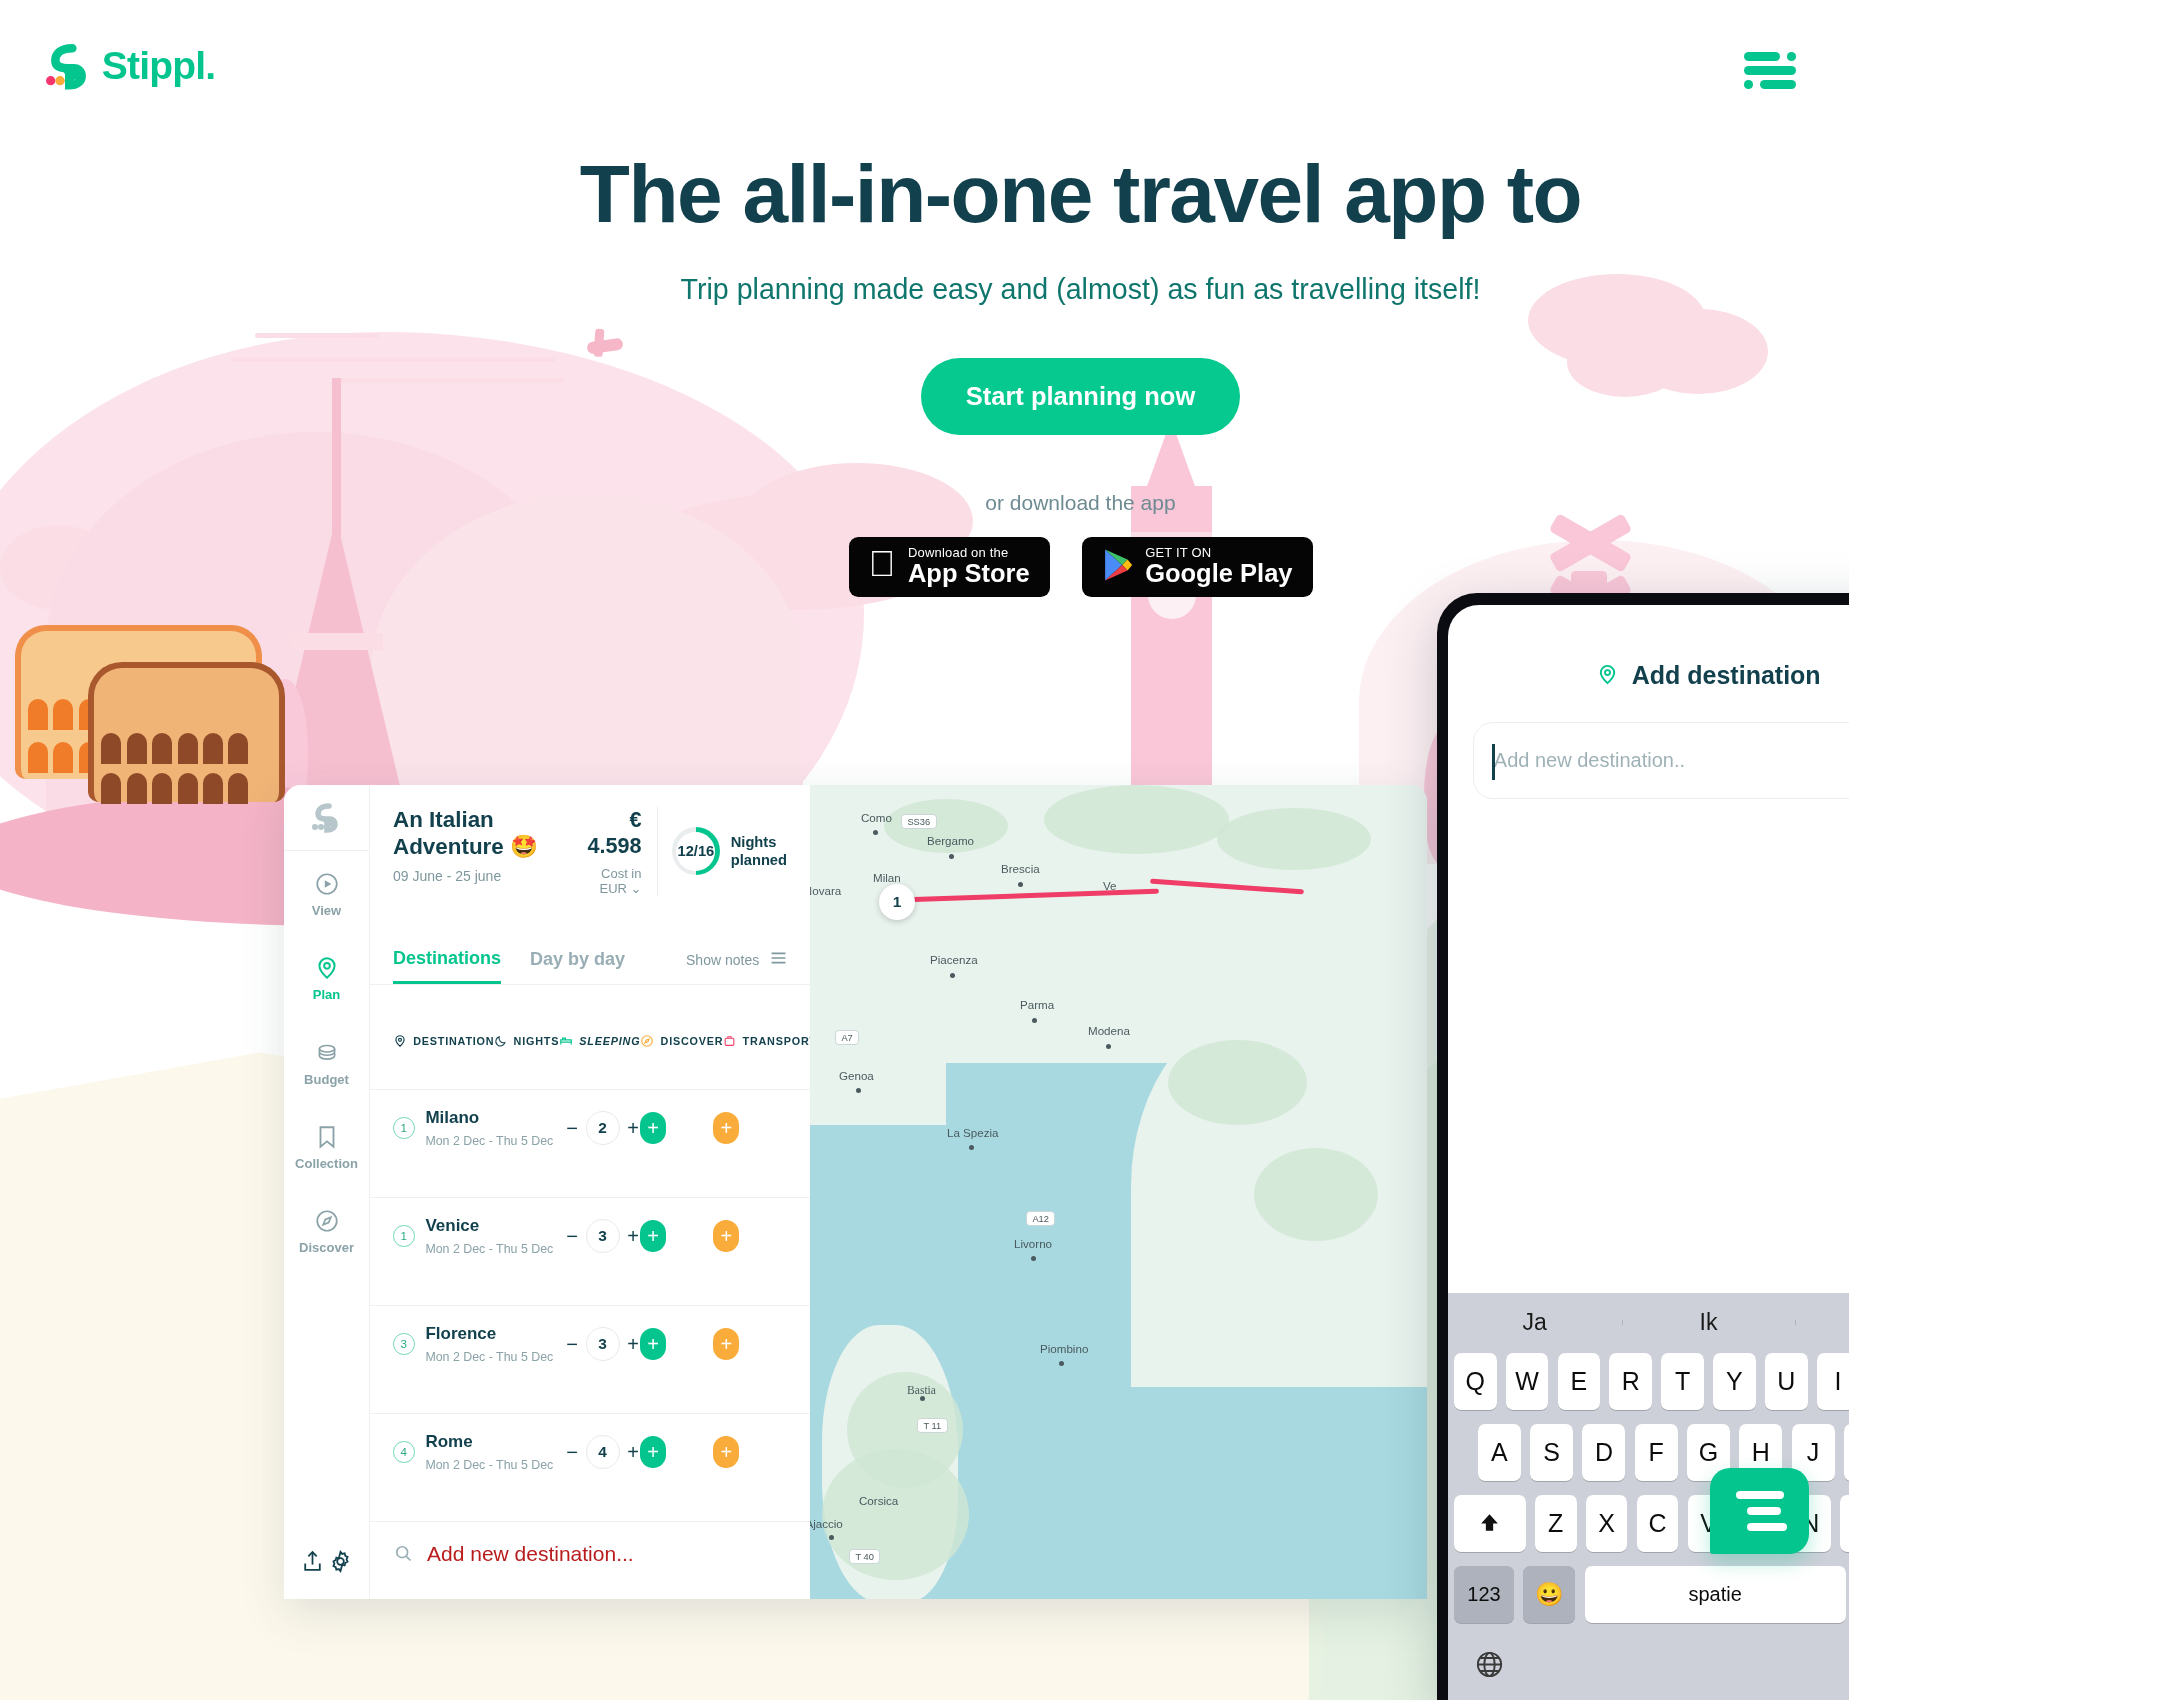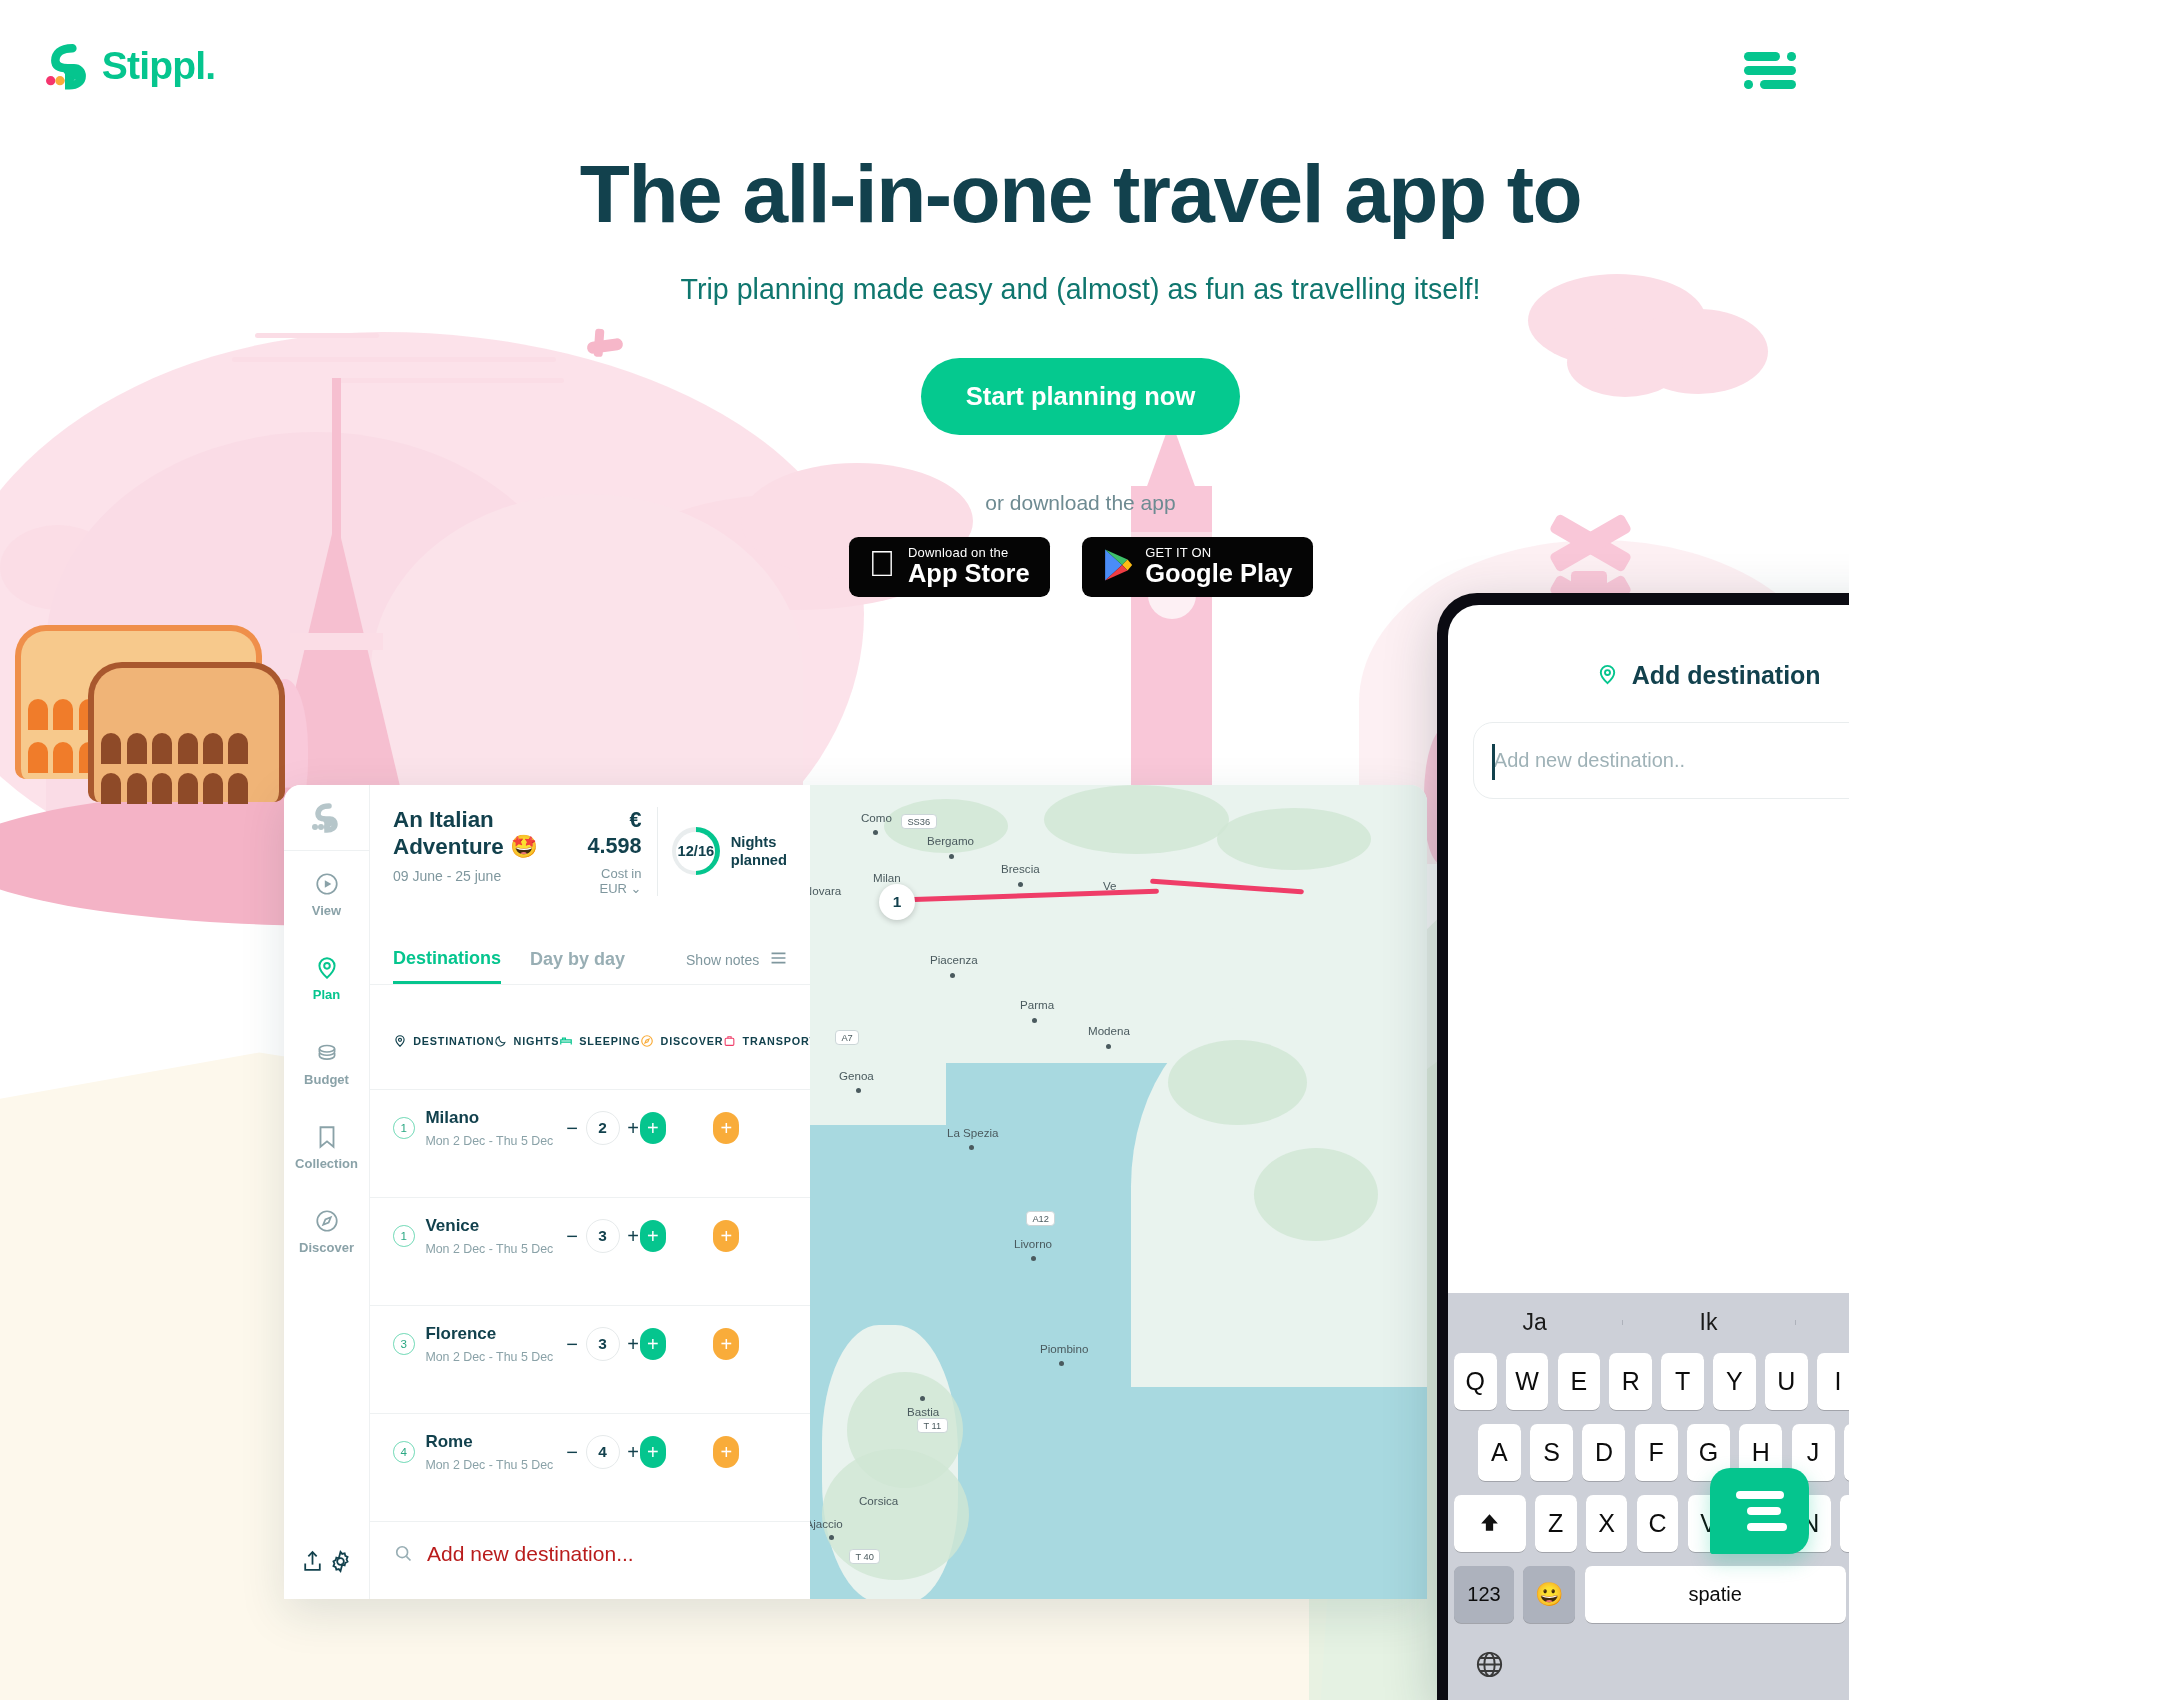--- a/index.html
+++ b/index.html
@@ -144,21 +144,21 @@
              font-size:14.7px;font-weight:700;color:#12414d;z-index:2;}
   .nights-lbl{font-size:14.7px;font-weight:700;color:#12414d;line-height:1.25;}
 
   .tabs{display:flex;align-items:center;padding:0 23px;border-bottom:0.8px solid #eef1f2;position:relative;}
   .tab{font-size:18px;padding:12.4px 0 12.4px;margin-right:29px;color:#98aeb4;cursor:pointer;font-weight:600;}
   .tab.active{color:#05c58e;border-bottom:3.1px solid #05c58e;}
   .show-notes{margin-left:auto;font-size:14px;color:#7f979e;display:flex;align-items:center;gap:10.8px;cursor:pointer;}
 
   .thead{display:flex;padding:17px 23px 9.3px;}
   .th{font-size:10.8px;font-weight:700;letter-spacing:0.8px;color:#12414d;display:flex;align-items:center;gap:6.2px;}
-  .c-dest{width:178px;} .c-nights{width:93px;} .c-sleep{width:93px;} .c-disc{width:93px;} .c-trans{width:108px;}
+  .c-dest{width:178px;} .c-nights{width:93px;} .c-sleep{width:93px;font-style:italic;} .c-disc{width:93px;} .c-trans{width:108px;}
 
   .row{display:flex;align-items:center;padding:12.4px 23px;border-top:0.8px solid #eef1f2;position:relative;min-height:76px;}
   .idx{width:21.6px;height:21.6px;border-radius:50%;border:1.2px solid #6fd9b6;color:#2aa883;
        font-size:11.6px;display:flex;align-items:center;justify-content:center;margin-right:10.8px;flex:none;}
   .dest-name{font-size:17px;font-weight:700;color:#12414d;}
   .dest-dates{margin-top:5.4px;font-size:12.4px;color:#8aa2a8;}
   .stepper{display:flex;align-items:center;gap:7.7px;}
   .stp{font-size:20px;color:#12414d;cursor:pointer;line-height:1;}
   .stp-val{width:34px;height:34px;border-radius:50%;border:0.8px solid #e6eaeb;display:flex;align-items:center;
            justify-content:center;font-size:15.4px;font-weight:700;color:#12414d;background:#fff;}
@@ -692,21 +692,21 @@
         <div class="mlabel" style="left:278px;top:239px;">Modena</div>
         <div class="mdot" style="left:296px;top:259px;"></div>
         <div class="mlabel" style="left:29px;top:284px;">Genoa</div>
         <div class="mdot" style="left:46px;top:303px;"></div>
         <div class="mlabel" style="left:137px;top:341px;">La Spezia</div>
         <div class="mdot" style="left:159px;top:360px;"></div>
         <div class="mlabel" style="left:204px;top:452px;">Livorno</div>
         <div class="mdot" style="left:221px;top:471px;"></div>
         <div class="mlabel" style="left:230px;top:557px;">Piombino</div>
         <div class="mdot" style="left:249px;top:576px;"></div>
-        <div class="mlabel" style="left:97px;top:620px;">Bastia</div>
+        <div class="mlabel" style="left:97px;top:599px;font-family:Liberation Serif, serif;">Bastia</div>
         <div class="mdot" style="left:110px;top:611px;"></div>
         <div class="mlabel" style="left:49px;top:709px;">Corsica</div>
         <div class="mlabel" style="left:-4.6px;top:732px;">Ajaccio</div>
         <div class="mdot" style="left:18.5px;top:750px;"></div>
       </div>
     </div>
   </div>
 
   <div class="phone">
     <div class="screen">

